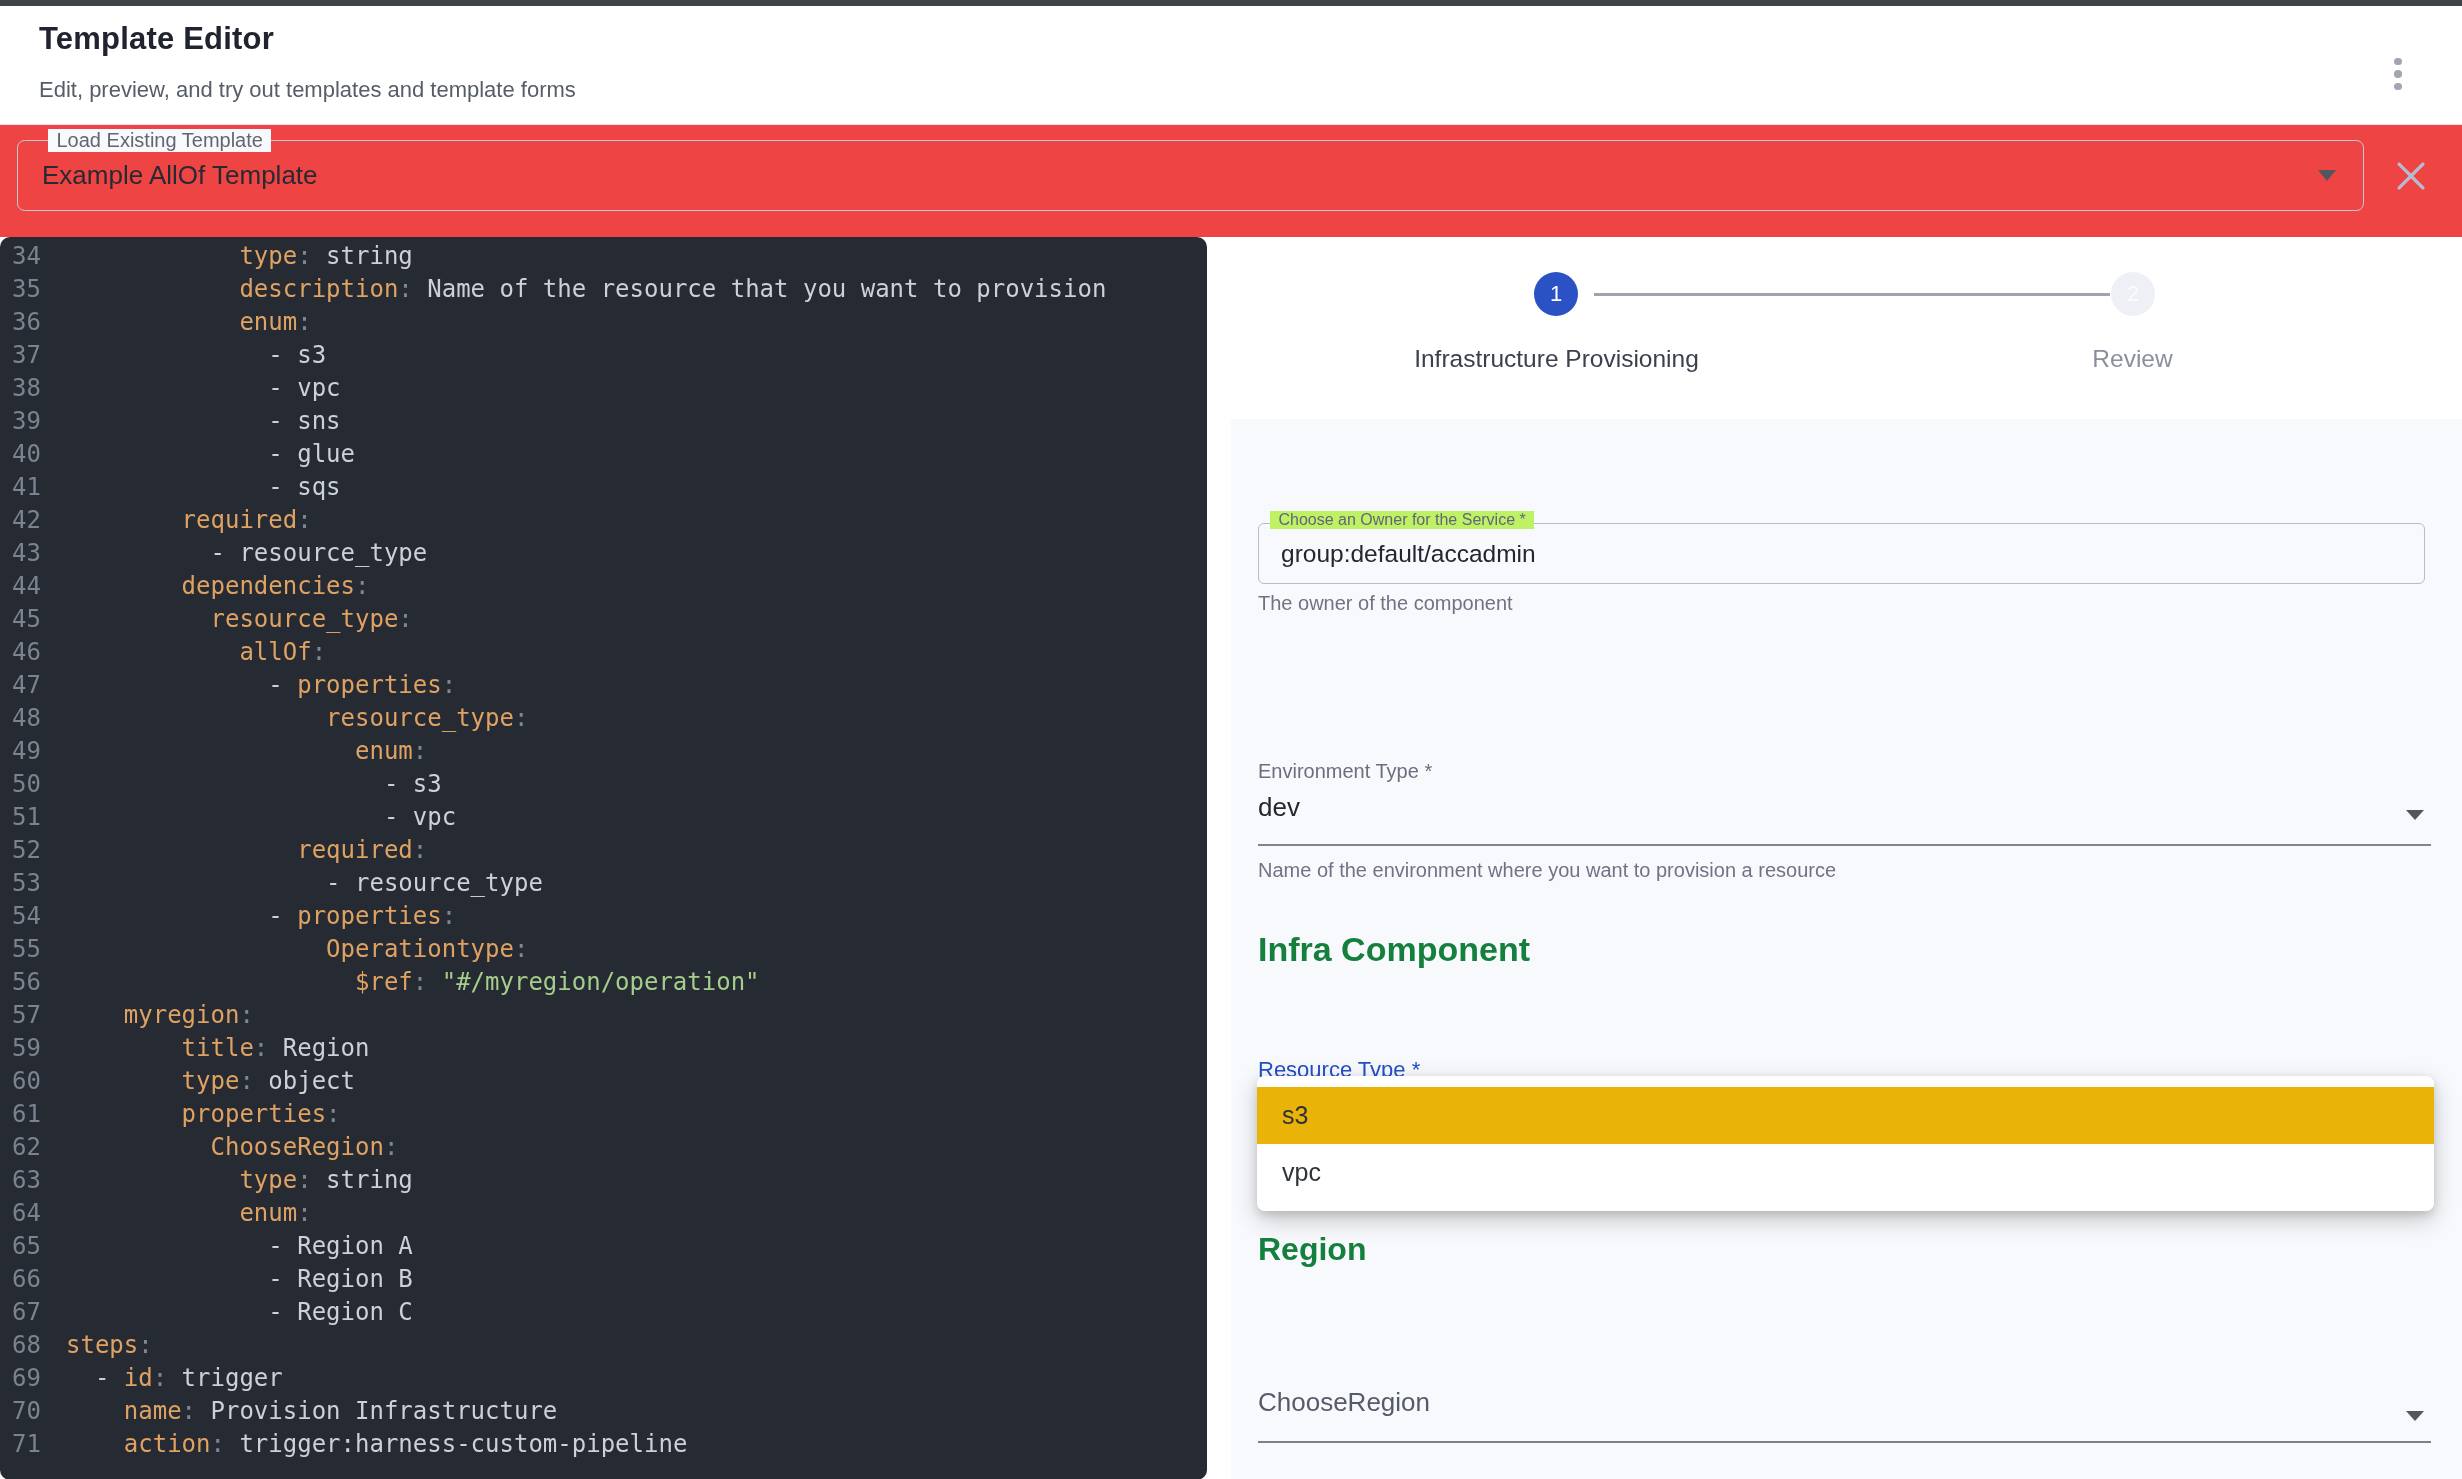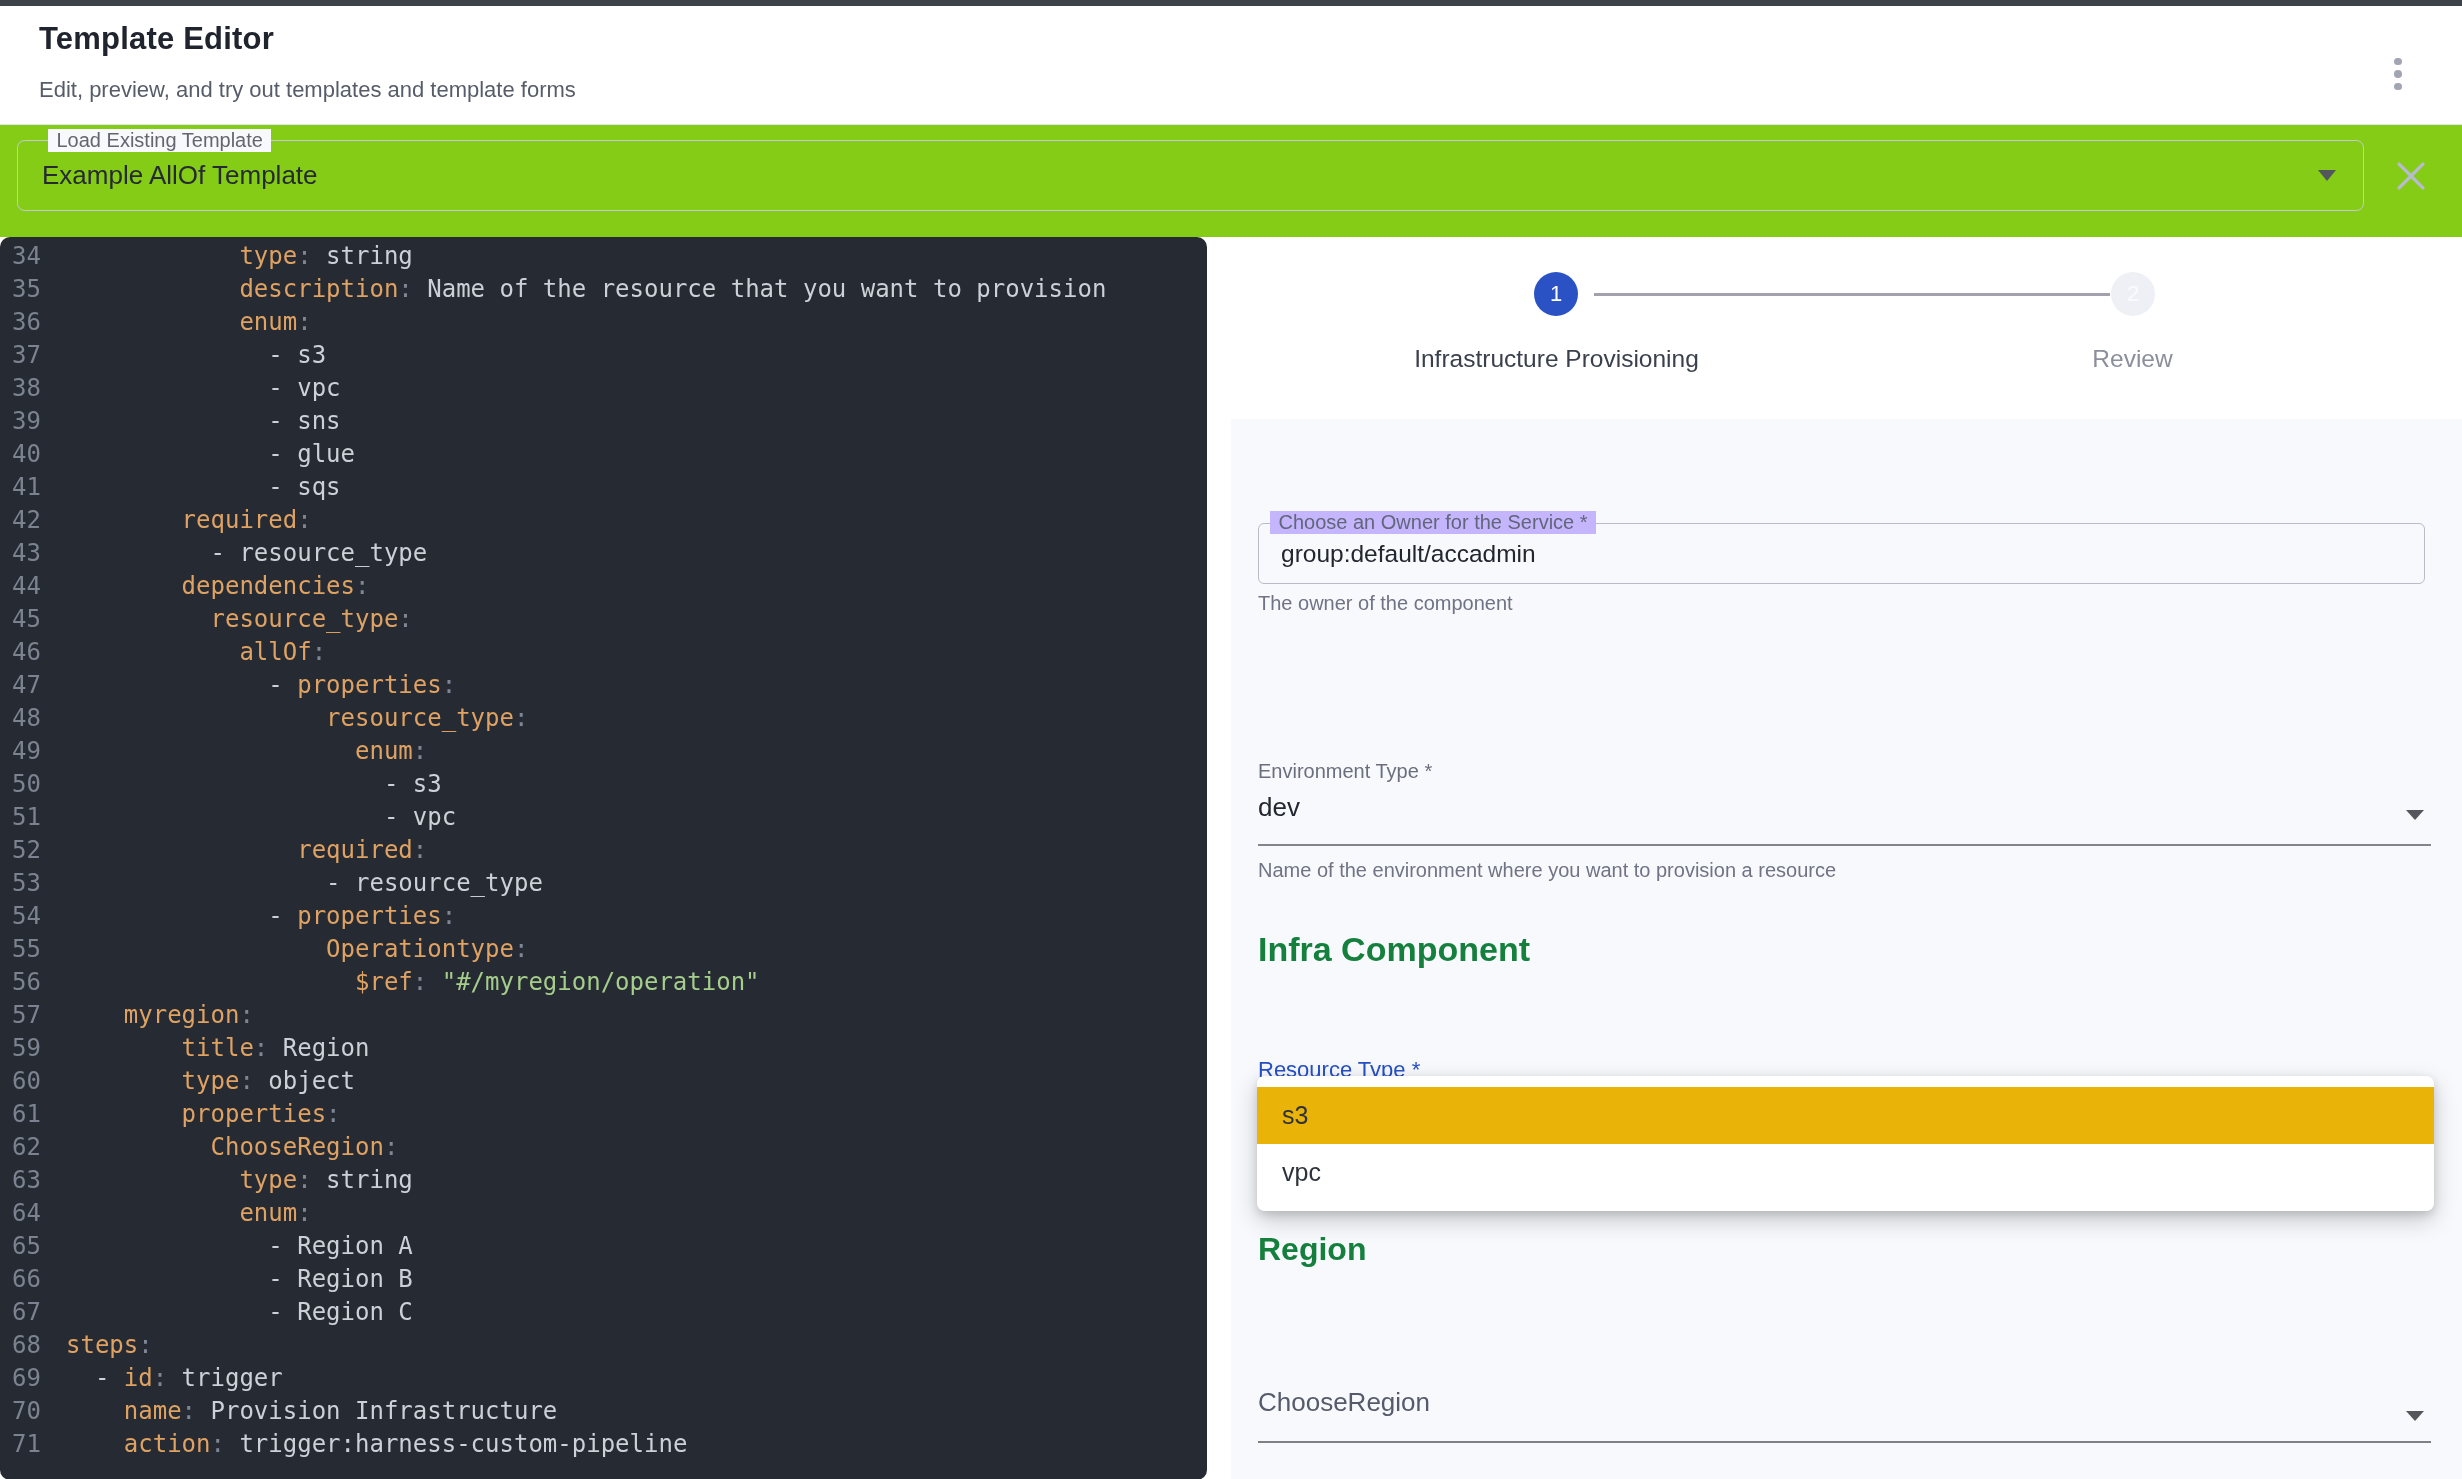--- a/index.html
+++ b/index.html
@@ -11,21 +11,21 @@
   .topbar { position:absolute; left:0; top:0; width:100%; height:6px; background:#3e4349; }
 
   
   .header { position:absolute; left:0; top:6px; width:100%; height:119px; background:#ffffff; border-bottom:1.7px solid #e3e5ec; }
   .page-title { position:absolute; left:39px; top:15px; font-size:31px; font-weight:700; color:#20242e; letter-spacing:0.2px; }
   .page-subtitle { position:absolute; left:39px; top:71px; font-size:22px; color:#575d68; }
   .kebab { position:absolute; right:47px; top:41px; width:34px; height:54px; display:flex; flex-direction:column; align-items:center; justify-content:center; gap:5px; cursor:pointer; }
   .kebab i { width:7.6px; height:7.6px; border-radius:50%; background:#a2a6b3; }
 
   
-  .loader-band { position:absolute; left:0; top:125px; width:100%; height:112px; background:#84cc16; }
+  .loader-band { position:absolute; left:0; top:125px; width:100%; height:112px; background:#ef4444; }
   .loader-select { position:absolute; left:17px; top:15px; width:2347px; height:71px; border:1.7px solid #c7cad4; border-radius:7.6px; cursor:pointer; }
   .loader-label { position:absolute; left:30px; top:-12px; background:#f8f9fc; padding:0 8.5px; font-size:20px; color:#63666f; }
   .loader-value { position:absolute; left:24px; top:0; height:68px; line-height:68px; font-size:26px; color:#262a33; }
   .caret { width:0; height:0; border-left:9.3px solid transparent; border-right:9.3px solid transparent; border-top:11px solid #53565c; }
   .loader-caret { position:absolute; right:27px; top:29px; }
   .clear-x { position:absolute; right:34px; top:34px; width:34px; height:34px; cursor:pointer; }
 
   
   .editor { position:absolute; left:0; top:237px; width:1207px; height:1243px; background:#262b33; padding-top:2.5px; overflow:hidden; cursor:text;border-radius:10px; }
   .cl { position:relative; height:33px; line-height:33px; white-space:pre; font-family:"DejaVu Sans Mono","Liberation Mono",monospace; font-size:24px; }
@@ -48,21 +48,21 @@
   .step-circle { position:absolute; width:44px; height:44px; border-radius:50%; text-align:center; line-height:44px; font-size:22px; }
   .step-1 { left:327px; top:35px; background:#2a52c4; color:#ffffff; }
   .step-2 { left:904px; top:35px; background:#eef0f6; color:#fbfbfd; }
   .step-connector { position:absolute; left:387px; top:56px; width:516px; height:2.5px; background:#a2a1ad; }
   .step-label { position:absolute; top:108px; width:507px; text-align:center; font-size:24.5px; }
   .step-label-1 { left:96px; color:#3a414d; font-weight:500; }
   .step-label-2 { left:672px; color:#8b8f9c; }
 
   
   .owner-box { position:absolute; left:51px; top:286px; width:1167px; height:61px; border:1.7px solid #b8bcc6; border-radius:6px; cursor:text; }
-  .owner-label { position:absolute; left:63px; top:274px; background:#c4b5fd; padding:0 8.5px; font-size:20px; color:#62667a; }
+  .owner-label { position:absolute; left:63px; top:274px; background:#bef264; padding:0 8.5px; font-size:16px; color:#62667a; }
   .owner-value { position:absolute; left:74px; top:286px; height:61px; line-height:61px; font-size:24.5px; color:#22262e; }
   .owner-helper { position:absolute; left:51px; top:355px; font-size:20px; color:#6f7384; }
 
   
   .env-label { position:absolute; left:51px; top:523px; font-size:20px; color:#6a6f7e; }
   .env-value { position:absolute; left:51px; top:555px; font-size:26px; color:#23272f; }
   .env-caret { position:absolute; left:1199px; top:573px; border-top-width:10px; }
   .env-underline { position:absolute; left:51px; top:607px; width:1173px; height:1.7px; background:#84858c; }
   .env-helper { position:absolute; left:51px; top:622px; font-size:20px; color:#6f7384; }
   .select-hit { position:absolute; left:51px; top:541px; width:1173px; height:66px; cursor:pointer; }

